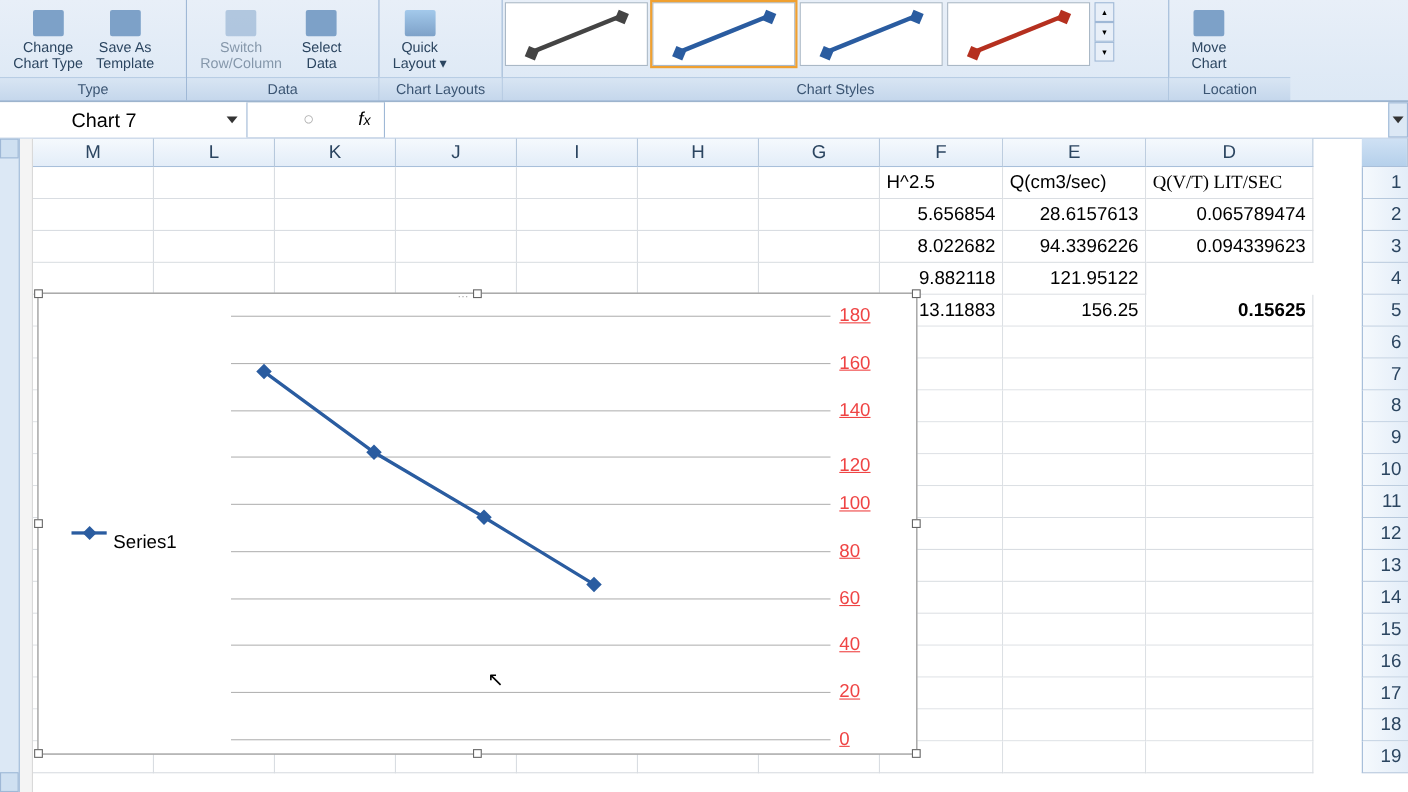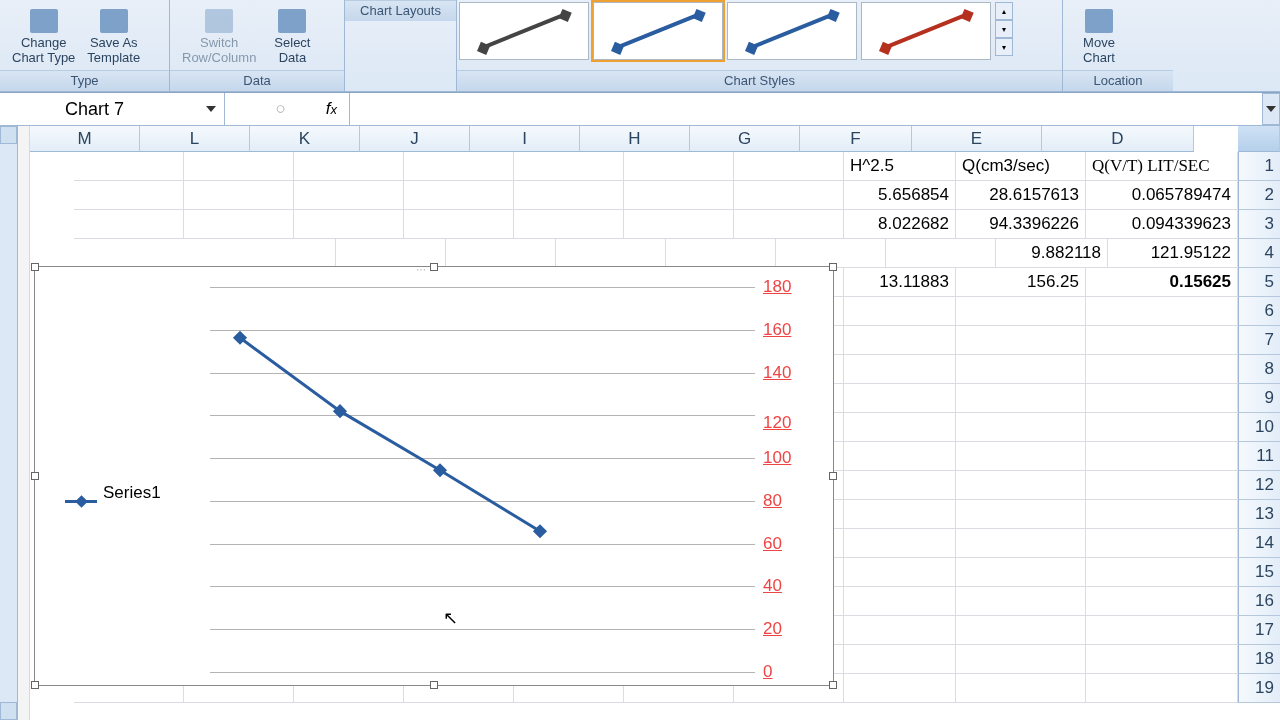--- a/index.html
+++ b/index.html
@@ -42,42 +42,42 @@
 .vscroll .dn{position:absolute;bottom:0;width:100%;}
 .lscroll{width:12px;background:#f4f4f4;border-right:1px solid #d9d9d9;}
 .grid{flex:1;position:relative;overflow:hidden;}
 
 
 .colhdr-row{display:flex;height:26px;}
 .colhdr{border-right:1px solid #b6c8dc;border-bottom:1px solid #9fb8d6;background:linear-gradient(#f5f9fd,#e3edf8);display:flex;align-items:center;justify-content:center;font-size:17px;color:#2b4560;}
 .colhdr.sel{background:linear-gradient(#cfe1f4,#b5d0eb);}
 
 
-.data-row{display:flex;height:29px;justify-content:flex-end;}
+.data-row{display:flex;height:29px;}
 .rowhdr{width:42px;border-bottom:1px solid #b6c8dc;border-left:1px solid #9fb8d6;background:linear-gradient(90deg,#f5f9fd,#e3edf8);display:flex;align-items:center;justify-content:flex-end;padding-right:6px;font-size:17px;color:#2b4560;}
 .cell{border-right:1px solid #d9dde2;border-bottom:1px solid #d9dde2;background:#fff;display:flex;align-items:center;justify-content:flex-end;padding:0 6px;font-size:17px;}
 .cell.hdr{justify-content:flex-start;}
 
 
 .chart{position:absolute;left:4px;top:140px;width:800px;height:420px;border:1px solid #888;background:#fff;}
 .chart .handle{position:absolute;width:8px;height:8px;border:1px solid #666;background:#fff;}
 .chart .h-tl{left:-4px;top:-4px;} .chart .h-tr{right:-4px;top:-4px;}
 .chart .h-bl{left:-4px;bottom:-4px;} .chart .h-br{right:-4px;bottom:-4px;}
 .chart .h-tm{left:calc(50% - 4px);top:-4px;} .chart .h-bm{left:calc(50% - 4px);bottom:-4px;}
 .chart .h-lm{left:-4px;top:calc(50% - 4px);} .chart .h-rm{right:-4px;top:calc(50% - 4px);}
 .chart .topdots{position:absolute;top:-3px;left:calc(50% - 18px);letter-spacing:3px;color:#aaa;font-size:10px;}
 
 .plot{position:absolute;left:175px;top:20px;width:545px;height:385px;}
 .yaxis{position:absolute;left:728px;top:20px;height:385px;}
 .ytick{position:absolute;font-size:17px;color:#ef4444;left:0;transform:translateY(-50%);text-decoration:underline;}
 .gridline{position:absolute;left:0;width:100%;height:0;border-top:1px solid #b4b4b4;}
 .chart-line{stroke:#2a5ca0;stroke-width:3;fill:none;}
 .chart-pt{fill:#2a5ca0;}
 
-.legend{position:absolute;left:30px;top:216px;display:flex;align-items:flex-end;gap:6px;font-size:17px;}
+.legend{position:absolute;left:30px;top:216px;display:flex;align-items:flex-start;gap:6px;font-size:17px;}
 .legend .samp{width:32px;height:0;border-top:3px solid #2a5ca0;position:relative;}
 .legend .samp::after{content:"";position:absolute;left:12px;top:-6px;width:9px;height:9px;background:#2a5ca0;transform:rotate(45deg);}
 
 .cursor{position:absolute;left:408px;top:340px;font-size:18px;pointer-events:none;}
 </style>
 </head>
 <body>
 
 <div class="ribbon">
   <div class="ribbon-group" style="width:170px">
@@ -104,20 +104,27 @@
         </div>
       <div class="ribbon-btn">
           <div class="ico"></div>
           <span>Select</span>
           <span>Data</span>
         </div>
     </div>
     <div class="ribbon-label">Data</div>
   </div>
   <div class="ribbon-group" style="width:112px">
+    <div class="ribbon-body">
+      <div class="ribbon-btn ql">
+          <div class="ico"></div>
+          <span>Quick</span>
+          <span><span>Layout</span> ▾</span>
+        </div>
+    </div>
     <div class="ribbon-label">Chart Layouts</div>
   </div>
   <div class="ribbon-group" style="width:606px">
     <div class="ribbon-body style-gallery" id="style-gallery">
     <div class="style-thumb">
           <div class="style-line" style="--c:#444"></div>
         </div>
         <div class="style-thumb selected">
           <div class="style-line" style="--c:#2a5ca0"></div>
         </div>

